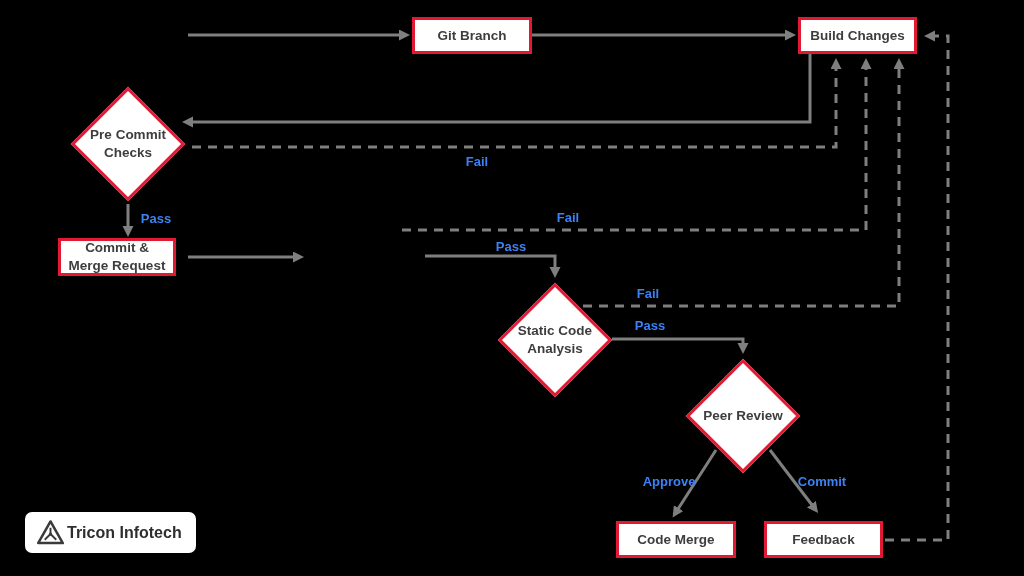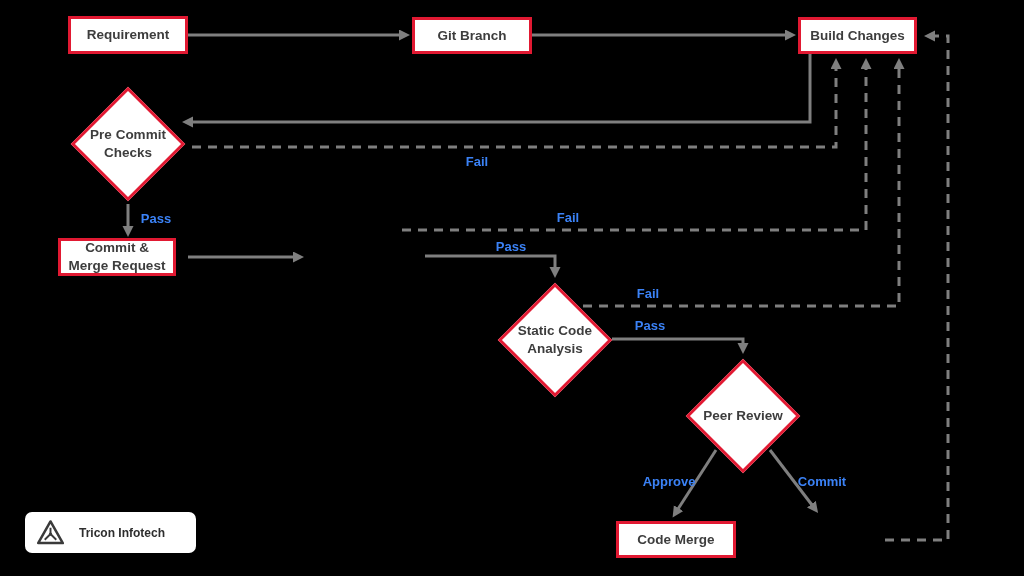--- a/index.html
+++ b/index.html
@@ -34,21 +34,21 @@
   .edge-label {
     position: absolute; transform: translate(-50%, -50%);
     color: #3b82f6; font-size: 13px; font-weight: 700;
     white-space: nowrap; z-index: 3;
   }
   .logo-chip {
     position: absolute; display: flex; align-items: center;
     background: #ffffff; border-radius: 7px;
     padding: 0 14px 0 12px; box-sizing: border-box; z-index: 3;
   }
-  .logo-text { color: #2e2e2e; font-size: 12px; font-weight: 700; margin-left: 15px; white-space: nowrap; }
+  .logo-text { color: #2e2e2e; font-size: 16px; font-weight: 700; margin-left: 3px; white-space: nowrap; }
 </style>
 </head>
 <body>
 
 <div class="stage">
 
   <svg class="wires" viewBox="0 0 1024 576">
     <defs>
       <marker id="arw" markerUnits="userSpaceOnUse" markerWidth="16" markerHeight="14" refX="1" refY="5.5" orient="auto">
         <path d="M0,0 L11,5.5 L0,11 Z" fill="#7f7f7f"></path>
@@ -64,40 +64,40 @@
     <path class="wire" d="M612,339 L743,339 L743,344" marker-end="url(#arw)"></path>
     <path class="wire" d="M716,450 L678,509" marker-end="url(#arw)"></path>
     <path class="wire" d="M770,450 L812,505" marker-end="url(#arw)"></path>
 
     <path class="wire dashed" d="M192,147 L836,147 L836,68" marker-end="url(#arw)"></path>
     <path class="wire dashed" d="M402,230 L866,230 L866,68" marker-end="url(#arw)"></path>
     <path class="wire dashed" d="M583,306 L899,306 L899,68" marker-end="url(#arw)"></path>
     <path class="wire dashed" d="M885,540 L948,540 L948,36 L934,36" marker-end="url(#arw)"></path>
   </svg>
 
-  <div class="node rect" style="left:68px;top:16px;width:120px;height:38px">
-    <span class="node-label">Requirement</span>
-  </div>
 
   <div class="node rect" style="left:412px;top:17px;width:120px;height:37px">
     <span class="node-label">Git Branch</span>
   </div>
 
   <div class="node rect" style="left:798px;top:17px;width:119px;height:37px">
     <span class="node-label">Build Changes</span>
   </div>
 
   <div class="node rect" style="left:58px;top:238px;width:118px;height:38px">
     <span class="node-label">Commit &amp; Merge Request</span>
   </div>
 
   <div class="node rect" style="left:616px;top:521px;width:120px;height:37px">
     <span class="node-label">Code Merge</span>
   </div>
 
+  <div class="node rect" style="left:764px;top:521px;width:119px;height:37px">
+    <span class="node-label">Feedback</span>
+  </div>
 
   <div class="node diamond" style="left:69px;top:85px;width:118px;height:118px">
     <span class="diamond-shape"></span>
     <span class="node-label">Pre Commit Checks</span>
   </div>
 
 
   <div class="node diamond" style="left:496px;top:281px;width:118px;height:118px">
     <span class="diamond-shape"></span>
     <span class="node-label">Static Code Analysis</span>

